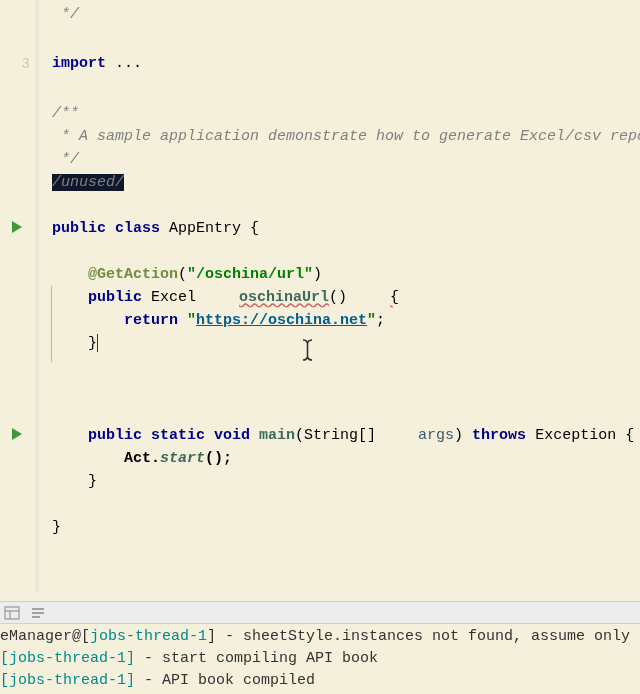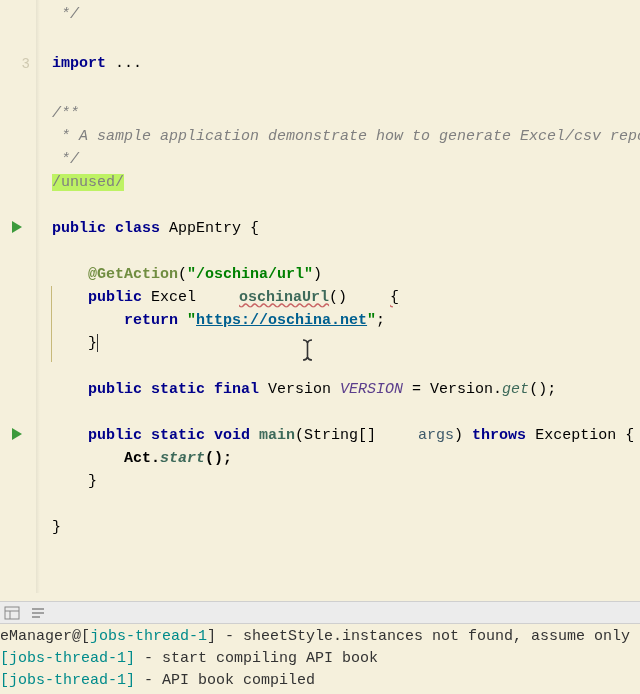--- a/index.html
+++ b/index.html
@@ -12,21 +12,21 @@
 .code { position:absolute; left:36px; top:0; right:0; height:100%; }
 .line { position:absolute; left:16px; right:0; height:23px; line-height:23px; white-space:pre; }
 .kw { color:#00008b; font-weight:bold; }
 .com { color:#808080; font-style:italic; }
 .ann { color:#708d40; font-weight:bold; }
 .str { color:#008000; font-weight:bold; }
 .url { color:#006090; text-decoration:underline; }
 .mname { color:#3e6a5a; font-weight:bold; }
 .ital { font-style:italic; }
 .call { font-style:italic; color:#3e6a5a; }
-.unused { background:#bef264; color:#808080; }
+.unused { background:#0f172a; color:#808080; font-style:italic; }
 .err { text-decoration:underline wavy #c86464;margin-left:34px; }
 .caret { display:inline-block; border-left:1.5px solid #333; height:18px; vertical-align:middle; }
 .caretline { position:absolute; left:-1px; top:0; height:100%; border-left:1.5px solid #c7b97a; }
 .textcur { position:absolute; }
 .textcur svg { display:block; }
 .shadow { position:absolute; top:0; left:36px; width:4px; height:100%; background:linear-gradient(to right, rgba(0,0,0,.06), transparent); }
 .bottom { position:absolute; left:0; bottom:0; width:640px; }
 .tabs { height:23px; background:#ececec; border-top:1px solid #cfcfcf; border-bottom:1px solid #cfcfcf; display:flex; align-items:center; padding-left:4px; gap:10px; }
 .tabicon svg { display:block; }
 .console { background:#f5f0dc; font-size:15px; line-height:22px; padding:2px 0 2px 0; color:#333; white-space:pre; overflow:hidden; }
@@ -66,21 +66,20 @@
     <div class="line" style="top:217px;"><span class="kw">public class </span><span>AppEntry</span><span> {</span></div>
 
     <div class="line" style="top:263px;">    <span class="ann">@GetAction</span>(<span class="str">"/oschina/url"</span>)</div>
 
     <div class="line" style="top:286px; position:absolute;"><span class="caretline" style="height:76px;"></span>    <span class="kw">public </span><span>Excel </span><span class="mname err">oschinaUrl</span><span>() </span><span class="err">{</span></div>
 
     <div class="line" style="top:309px;">        <span class="kw">return </span><span class="str">"</span><span class="url str">https://oschina.net</span><span class="str">"</span><span>;</span></div>
 
     <div class="line" style="top:332px;">    <span>}</span><span class="caret"></span></div>
 
-    <div class="line" style="top:378px;">    <span class="kw">public static final </span><span>Version </span><span class="ital" style="color:#5b3e8c;">VERSION</span><span> = Version.</span><span class="call">get</span><span>();</span></div>
 
     <div class="line" style="top:424px;">    <span class="kw">public static void </span><span class="mname">main</span><span>(String[] </span><span style="color:#3e5a6a;margin-left:33px;">args</span><span>) </span><span class="kw">throws </span><span>Exception {</span></div>
 
     <div class="line" style="top:447px;font-weight:bold;">        <span>Act.</span><span class="call">start</span><span>();</span></div>
 
     <div class="line" style="top:470px;">    <span>}</span></div>
 
     <div class="line" style="top:516px;"><span>}</span></div>
 
     <span class="textcur" style="left:265px; top:339px;">

